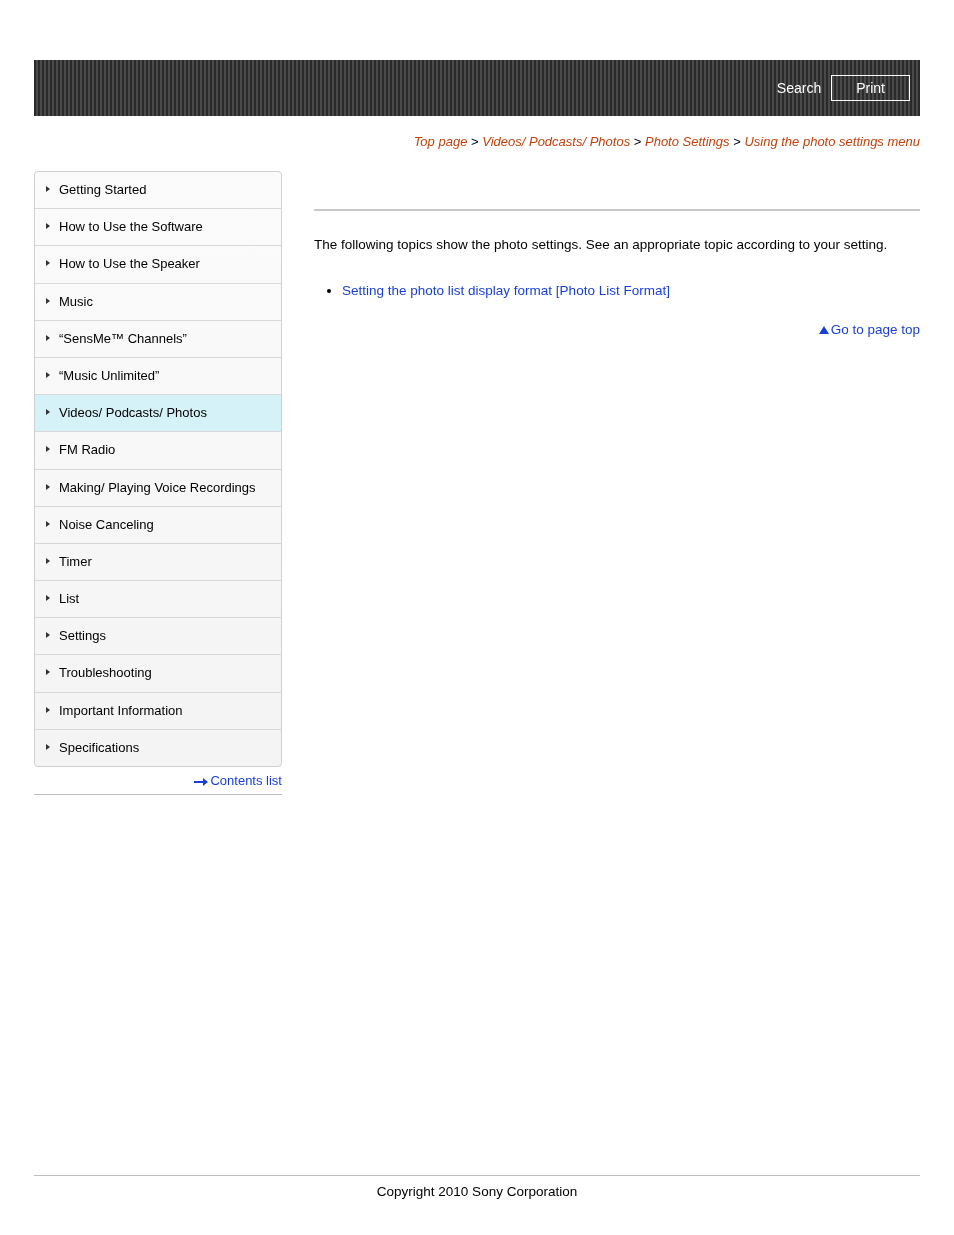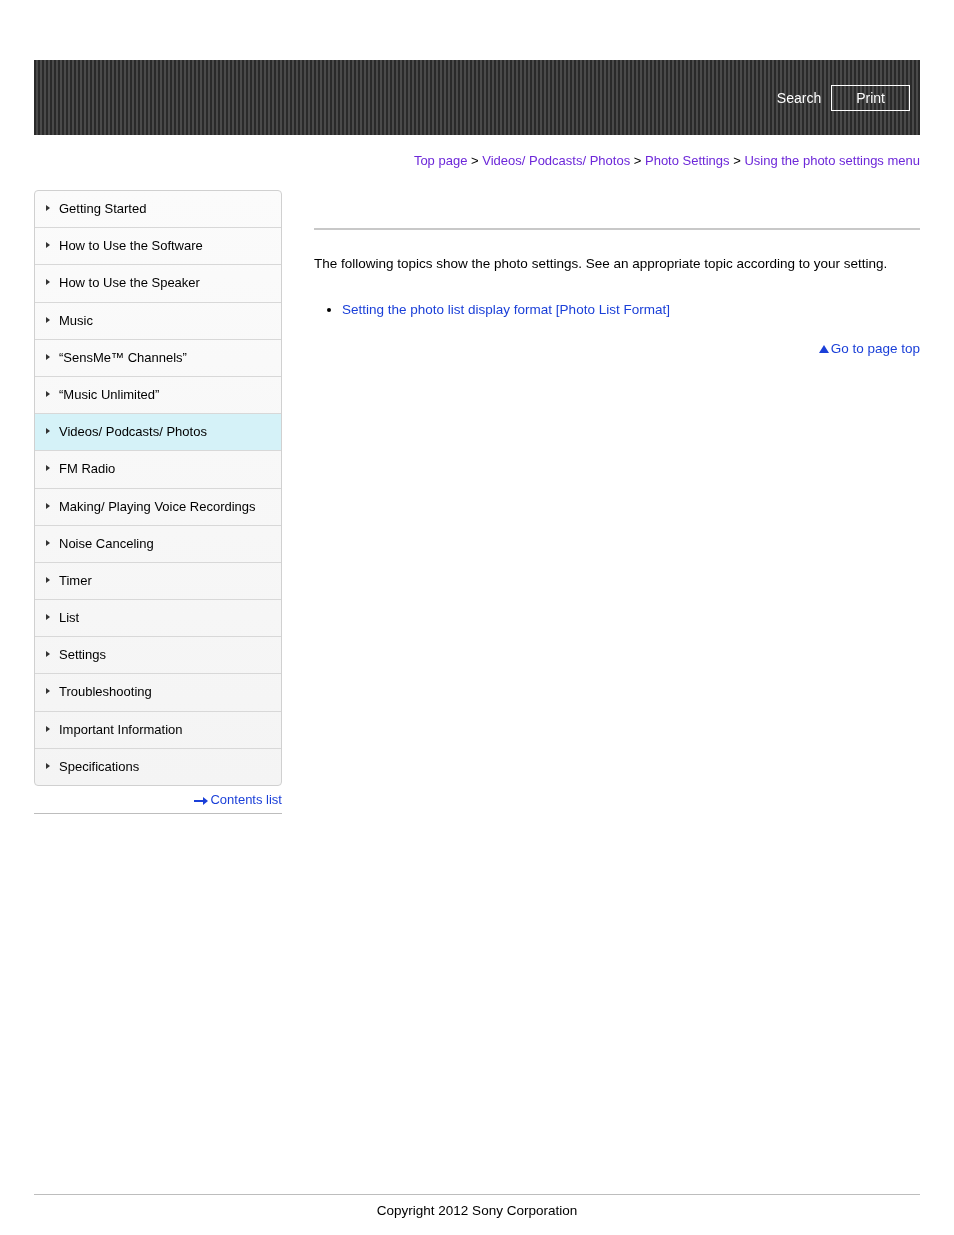--- a/index.html
+++ b/index.html
@@ -1,39 +1,39 @@
 <!DOCTYPE html>
 <html><head>
 <meta charset="utf-8">
 <style>
   * { box-sizing: border-box; margin: 0; padding: 0; }
   body { font-family: Arial, Helvetica, sans-serif; font-size: 13px; color: #000; background: #fff; width: 954px; }
   .header-bar {
-    height: 75px;
+    height: 56px;
     background: repeating-linear-gradient(90deg, #2a2a2a 0px, #2a2a2a 2px, #4a4a4a 2px, #4a4a4a 4px);
     margin: 60px 34px 0 34px;
     position: relative;
     display: flex;
     justify-content: flex-end;
     align-items: center;
     padding-right: 10px;
     gap: 10px;
   }
   .search-link { color: #fff; font-size: 14px; text-decoration: none; cursor: pointer; }
   .print-btn {
     color: #fff; font-size: 14px; background: transparent; border: 1px solid #fff;
     padding: 4px 24px; cursor: pointer;
   }
   .breadcrumb {
     text-align: right;
     margin: 18px 34px 0 34px;
     font-size: 13px;
     color: #000;
   }
-  .breadcrumb a { color: #6d28d9; text-decoration: none; cursor: pointer; }
+  .breadcrumb a { color: #c2410c; text-decoration: none; cursor: pointer; font-style: italic; }
   .breadcrumb .sep { color: #000; }
   .layout { display: flex; margin: 0 34px; }
   .sidebar {
     width: 248px;
     flex-shrink: 0;
     margin-top: 22px;
     border: 1px solid #d0d0d0;
     border-radius: 4px;
     background: linear-gradient(#fbfbfb, #f4f4f4);
   }
@@ -164,14 +164,14 @@
       <li><a>Setting the photo list display format [Photo List Format]</a></li>
     </ul>
     <div class="page-top-row">
       <span class="up-triangle-icon"></span><a class="page-top-link">Go to page top</a>
     </div>
   </div>
 </div>
 
 <div style="margin-top:380px;">
   <hr class="footer-line">
-  <div class="copyright">Copyright 2012 Sony Corporation</div>
+  <div class="copyright">Copyright 2010 Sony Corporation</div>
 </div>
 
 </body></html>

